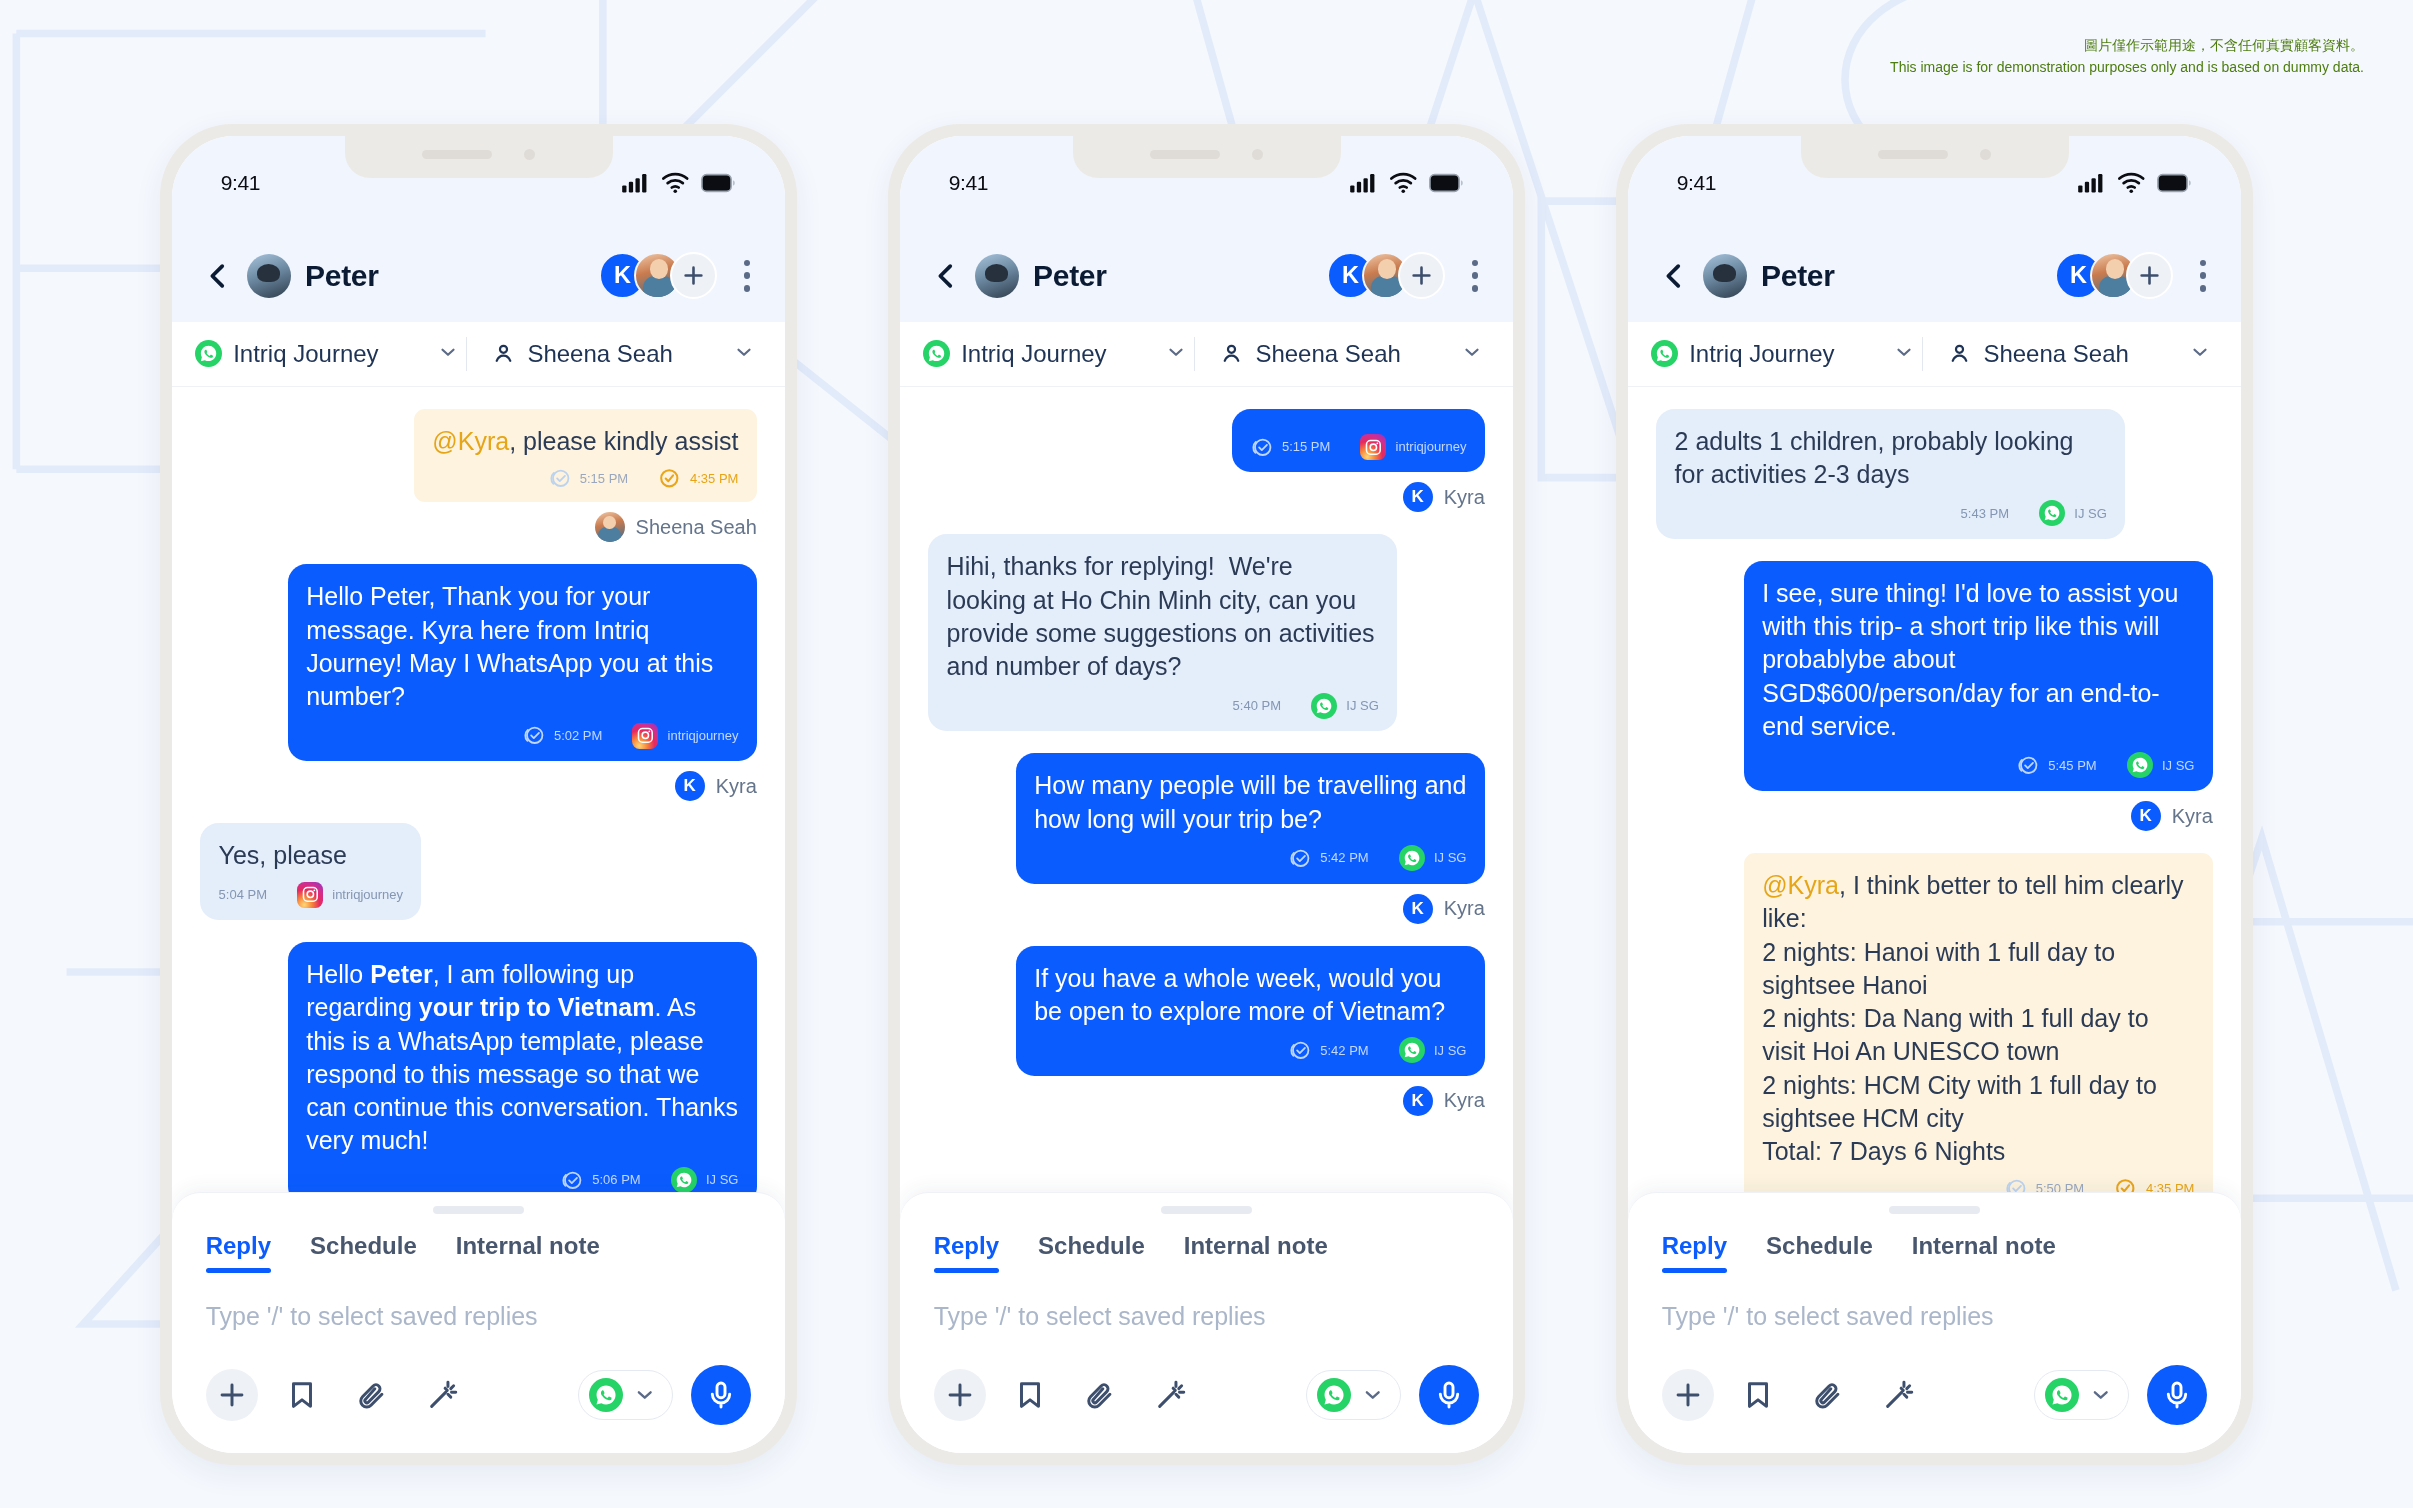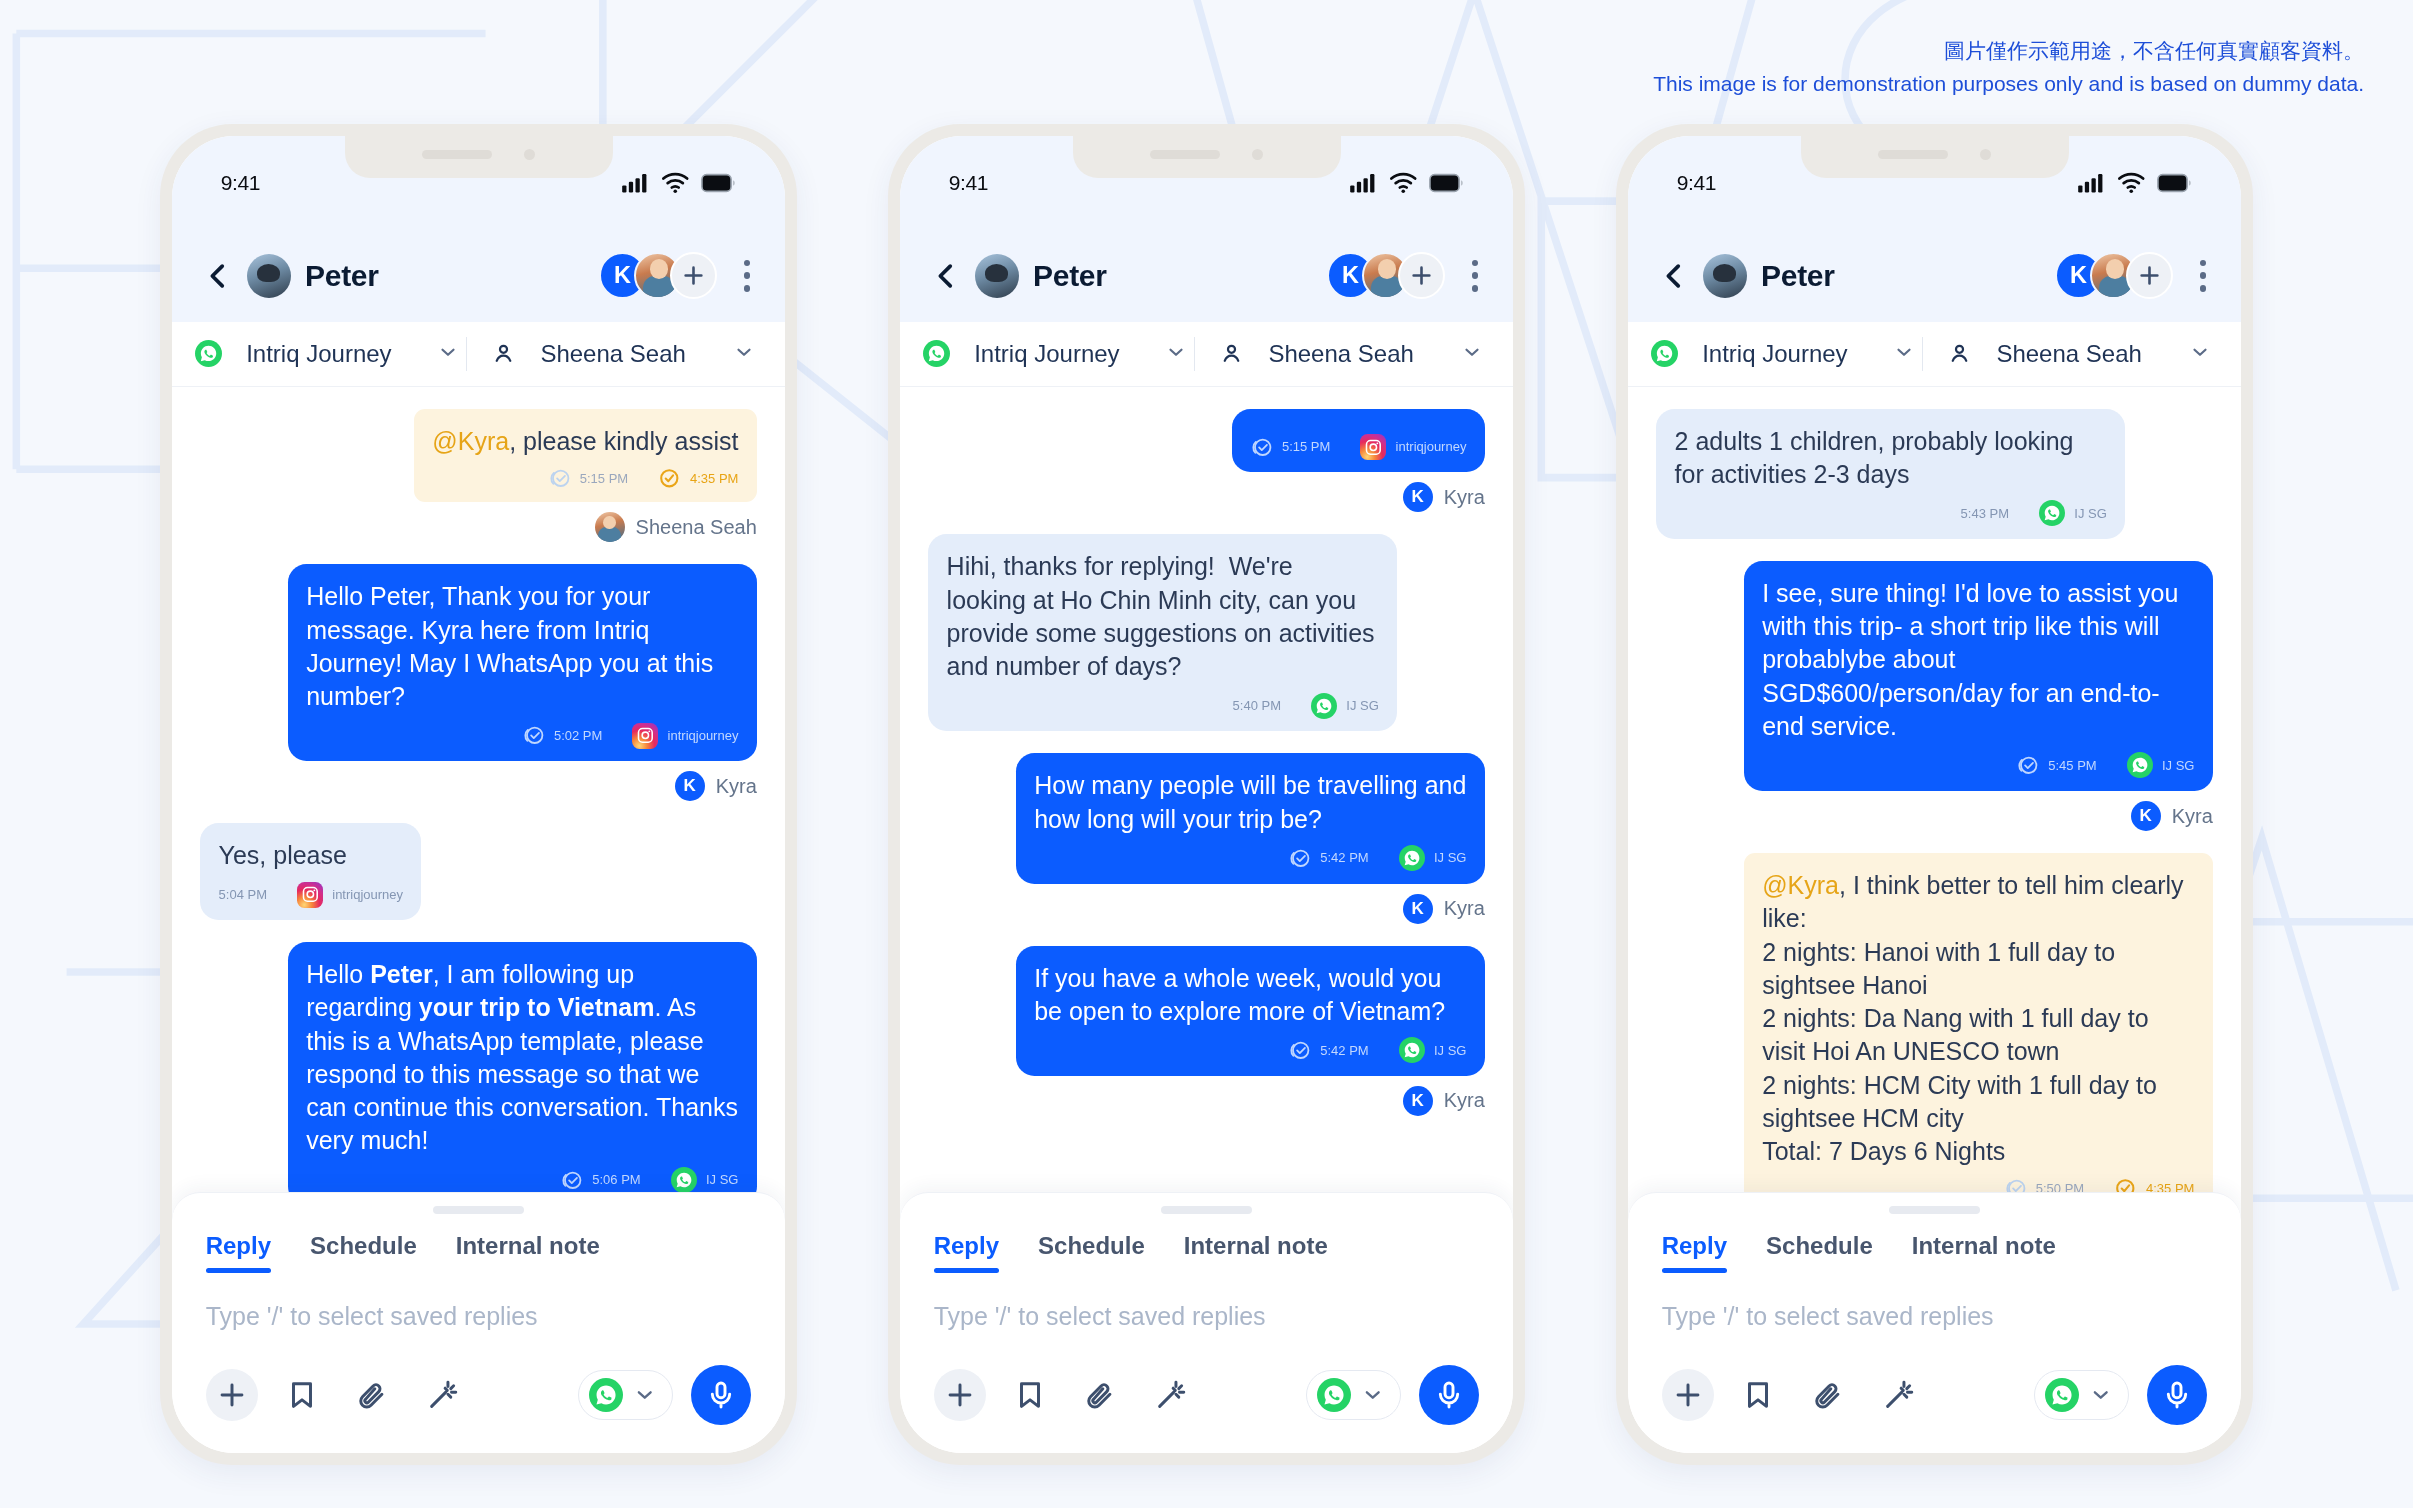--- a/index.html
+++ b/index.html
@@ -22,21 +22,21 @@
 
   
   #disclaimer {
     position: absolute;
     top: 35px;
     right: 49px;
     text-align: right;
     line-height: 1.55;
     z-index: 5;
   }
-  #disclaimer div { font-size: 21px; color: #1d4ed8; white-space: nowrap; }
+  #disclaimer div { font-size: 14px; color: #4d7c0f; white-space: nowrap; }
 
   
   #phones {
     position: absolute;
     top: 124px;
     left: 0;
     width: 2413px;
     display: flex;
     justify-content: center;
     gap: 91px;
@@ -142,21 +142,21 @@
   
   .channel-bar {
     height: 65px;
     background: #fff;
     display: flex;
     align-items: center;
     padding: 0 23.5px;
     border-bottom: 0.8px solid #eef1f6;
     flex: 0 0 auto;
   }
-  .channel-item { display: flex; align-items: center; gap: 24px; flex: 1 1 0; min-width: 0; }
+  .channel-item { display: flex; align-items: center; gap: 11px; flex: 1 1 0; min-width: 0; }
   .channel-item.right { padding-left: 25px; }
   .channel-sep { width: 0.8px; height: 34px; background: #e3e8f0; }
   .channel-label { font-size: 24px; color: #1f3355; white-space: nowrap; overflow: hidden; text-overflow: ellipsis; }
   .chev { margin-left: auto; padding-right: 6.7px; }
 
   
   .thread {
     flex: 1 1 auto;
     background: #fff;
     padding: 22px 28.5px 8.4px 28.5px;

